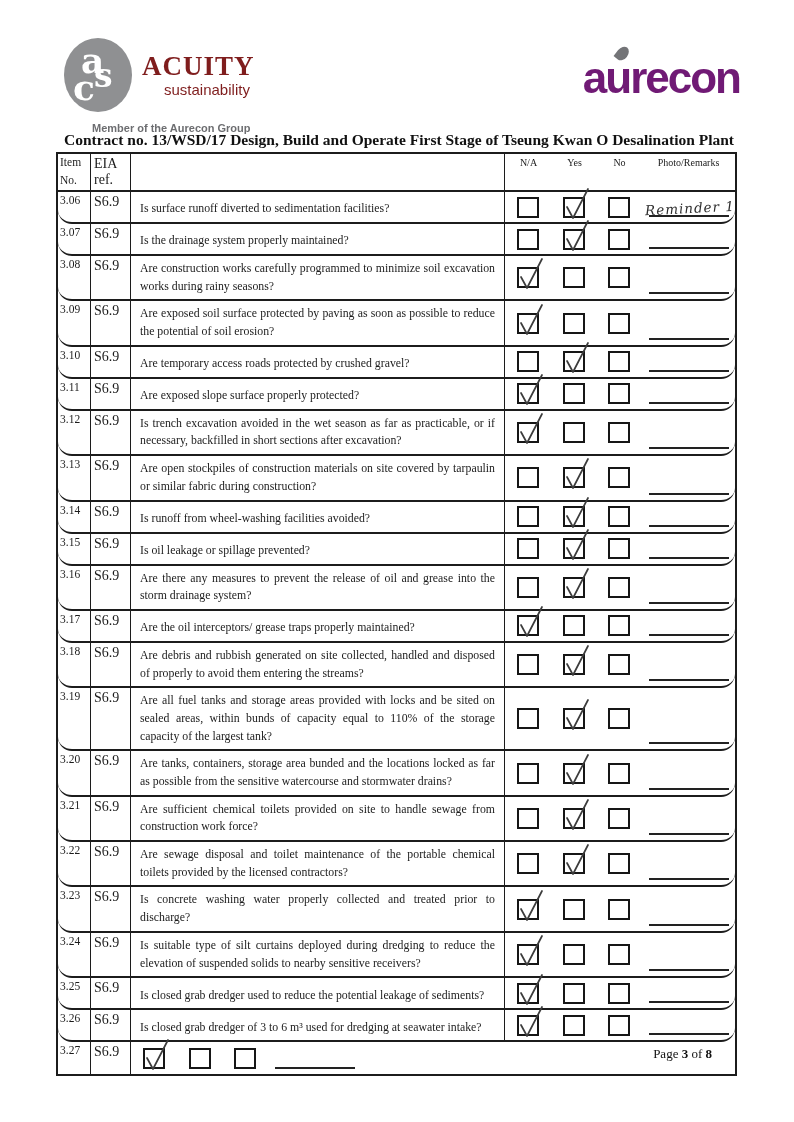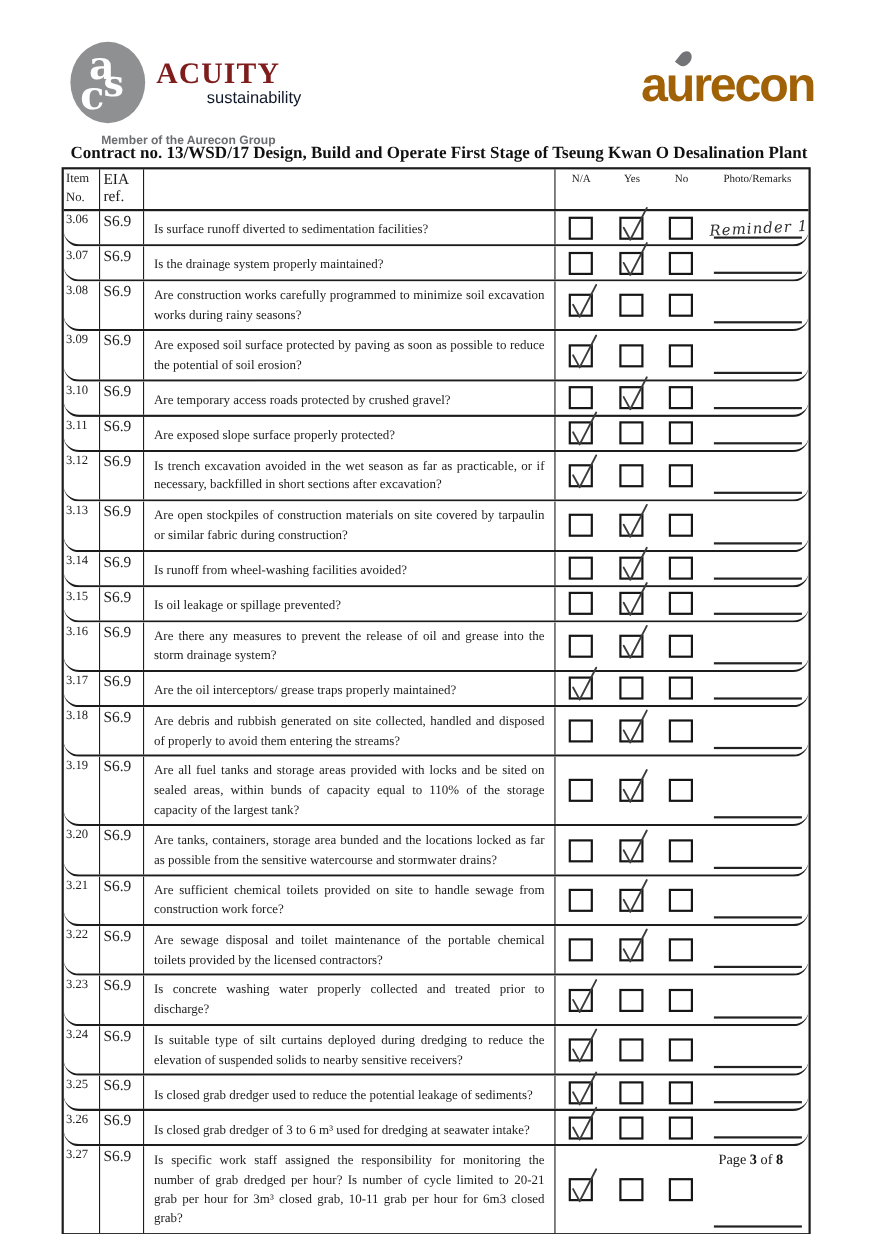--- a/index.html
+++ b/index.html
@@ -16,26 +16,26 @@
   .monogram{
     position:relative;width:68px;height:74px;border-radius:50%;
     background:#8f9092;flex:0 0 auto;
   }
   .m-letter{position:absolute;color:#ffffff;font-family:"DejaVu Serif",serif;font-weight:bold;line-height:1;}
   .m-a{top:4px;left:17px;font-size:36px;}
   .m-s{top:21px;left:30px;font-size:33px;}
   .m-c{top:31px;left:9px;font-size:36px;}
   .acuity-text{margin-left:10px;font-family:"Liberation Sans",sans-serif;}
   .acuity-name{font-size:27px;font-weight:bold;color:#7f1d1d;letter-spacing:1px;line-height:1;font-family:Liberation Serif, serif;}
-  .acuity-sub{font-size:15px;color:#0f172a;margin-left:46px;margin-top:2px;line-height:1;}
+  .acuity-sub{font-size:15px;color:#7f1d1d;margin-left:22px;margin-top:2px;line-height:1;}
   .acuity-member{font-family:"Liberation Sans",sans-serif;font-size:11px;font-weight:bold;color:#6d6e71;margin-top:10px;margin-left:28px;}
   .aurecon-block{position:relative;margin-top:18px;margin-right:2px;}
   .aurecon-name{
     font-family:"Liberation Sans",sans-serif;font-weight:bold;font-size:44px;
-    color:#a16207;letter-spacing:-2px;line-height:1;
+    color:#701a75;letter-spacing:-2px;line-height:1;
   }
   .aurecon-leaf{
     position:absolute;top:-10px;left:34px;width:11px;height:15px;background:#737477;
     border-radius:50% 50% 50% 0;transform:rotate(38deg);
   }
 
   
   .doc-title{
     position:absolute;top:131px;left:4px;right:0;text-align:center;
     font-size:15.5px;font-weight:bold;color:#111;
@@ -771,23 +771,20 @@
       <div class="remarks-zone">
 
         <span class="remark-line"></span>
       </div>
     </div>
   </div>
 
   <div class="row body-row">
     <div class="c-item">3.27</div>
     <div class="c-eia">S6.9</div>
-    <div class="c-q">
-            <span class="qtext">Is specific work staff assigned the responsibility for monitoring the number of grab dredged per hour? Is number of cycle limited to 20-21 grab per hour for 3m³ closed grab, 10-11 grab per hour for 6m3 closed grab?</span>
-          </div>
     <div class="c-right">
       <div class="cb-zone z-na">
         <span class="checkbox checked">
           <svg class="check" viewBox="0 0 30 38">
                   <path d="M5 22 L11 33 L26 4"></path>
                 </svg>
         </span>
       </div>
       <div class="cb-zone z-yes">
         <span class="checkbox">

